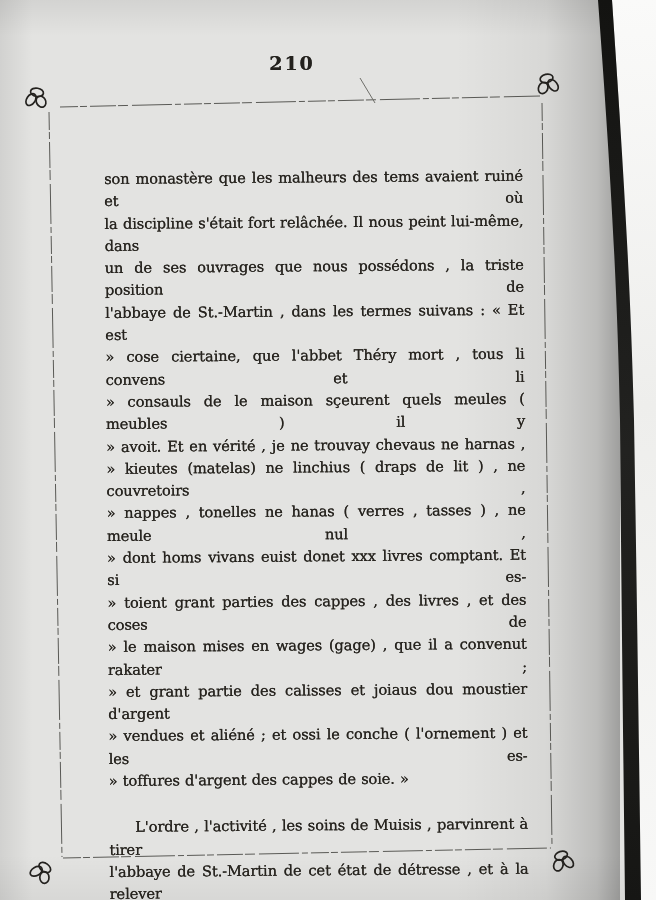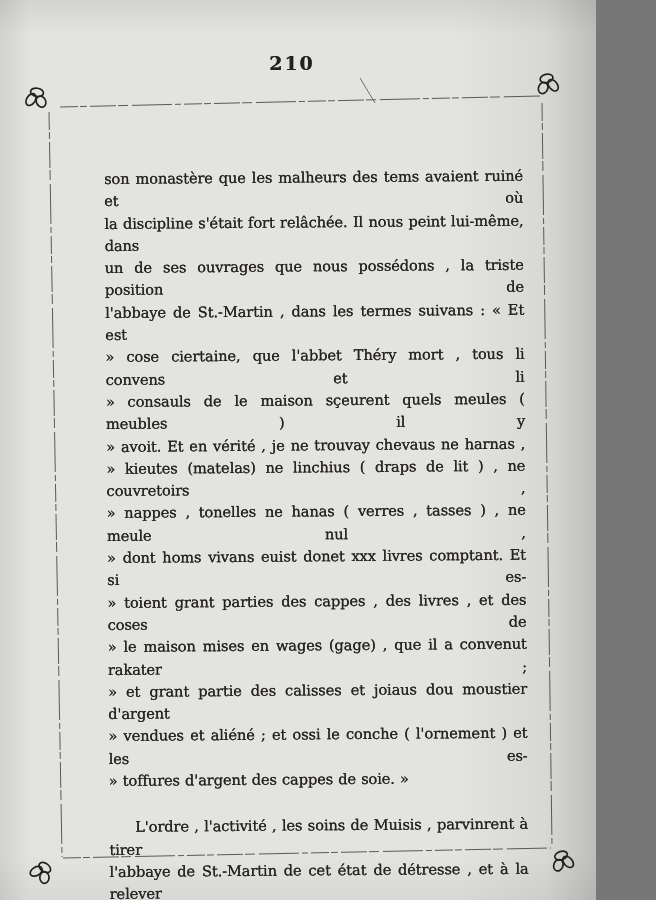--- a/index.html
+++ b/index.html
@@ -1,17 +1,17 @@
 <!DOCTYPE html>
 <html><head>
 <meta charset="utf-8">
 <style>
   html,body { margin:0; padding:0; background:#777; }
   .scan {
-    position:relative; width:596px; height:900px; overflow:hidden;
+    position:relative; width:656px; height:900px; overflow:hidden;
     background:
       linear-gradient(90deg, rgba(0,0,0,0.08), rgba(0,0,0,0) 5%),
       linear-gradient(180deg, rgba(0,0,0,0.07), rgba(0,0,0,0) 4%),
       linear-gradient(0deg, rgba(0,0,0,0.05), rgba(0,0,0,0) 5%),
       #e3e3e1;
     font-family:"DejaVu Serif", serif;
   }
   .gutter-shade {
     position:absolute; top:0; left:455px; width:165px; height:100%;
     background:linear-gradient(90deg, rgba(0,0,0,0) 0%, rgba(0,0,0,0.05) 55%, rgba(0,0,0,0.17) 86%, rgba(0,0,0,0.30) 100%);

